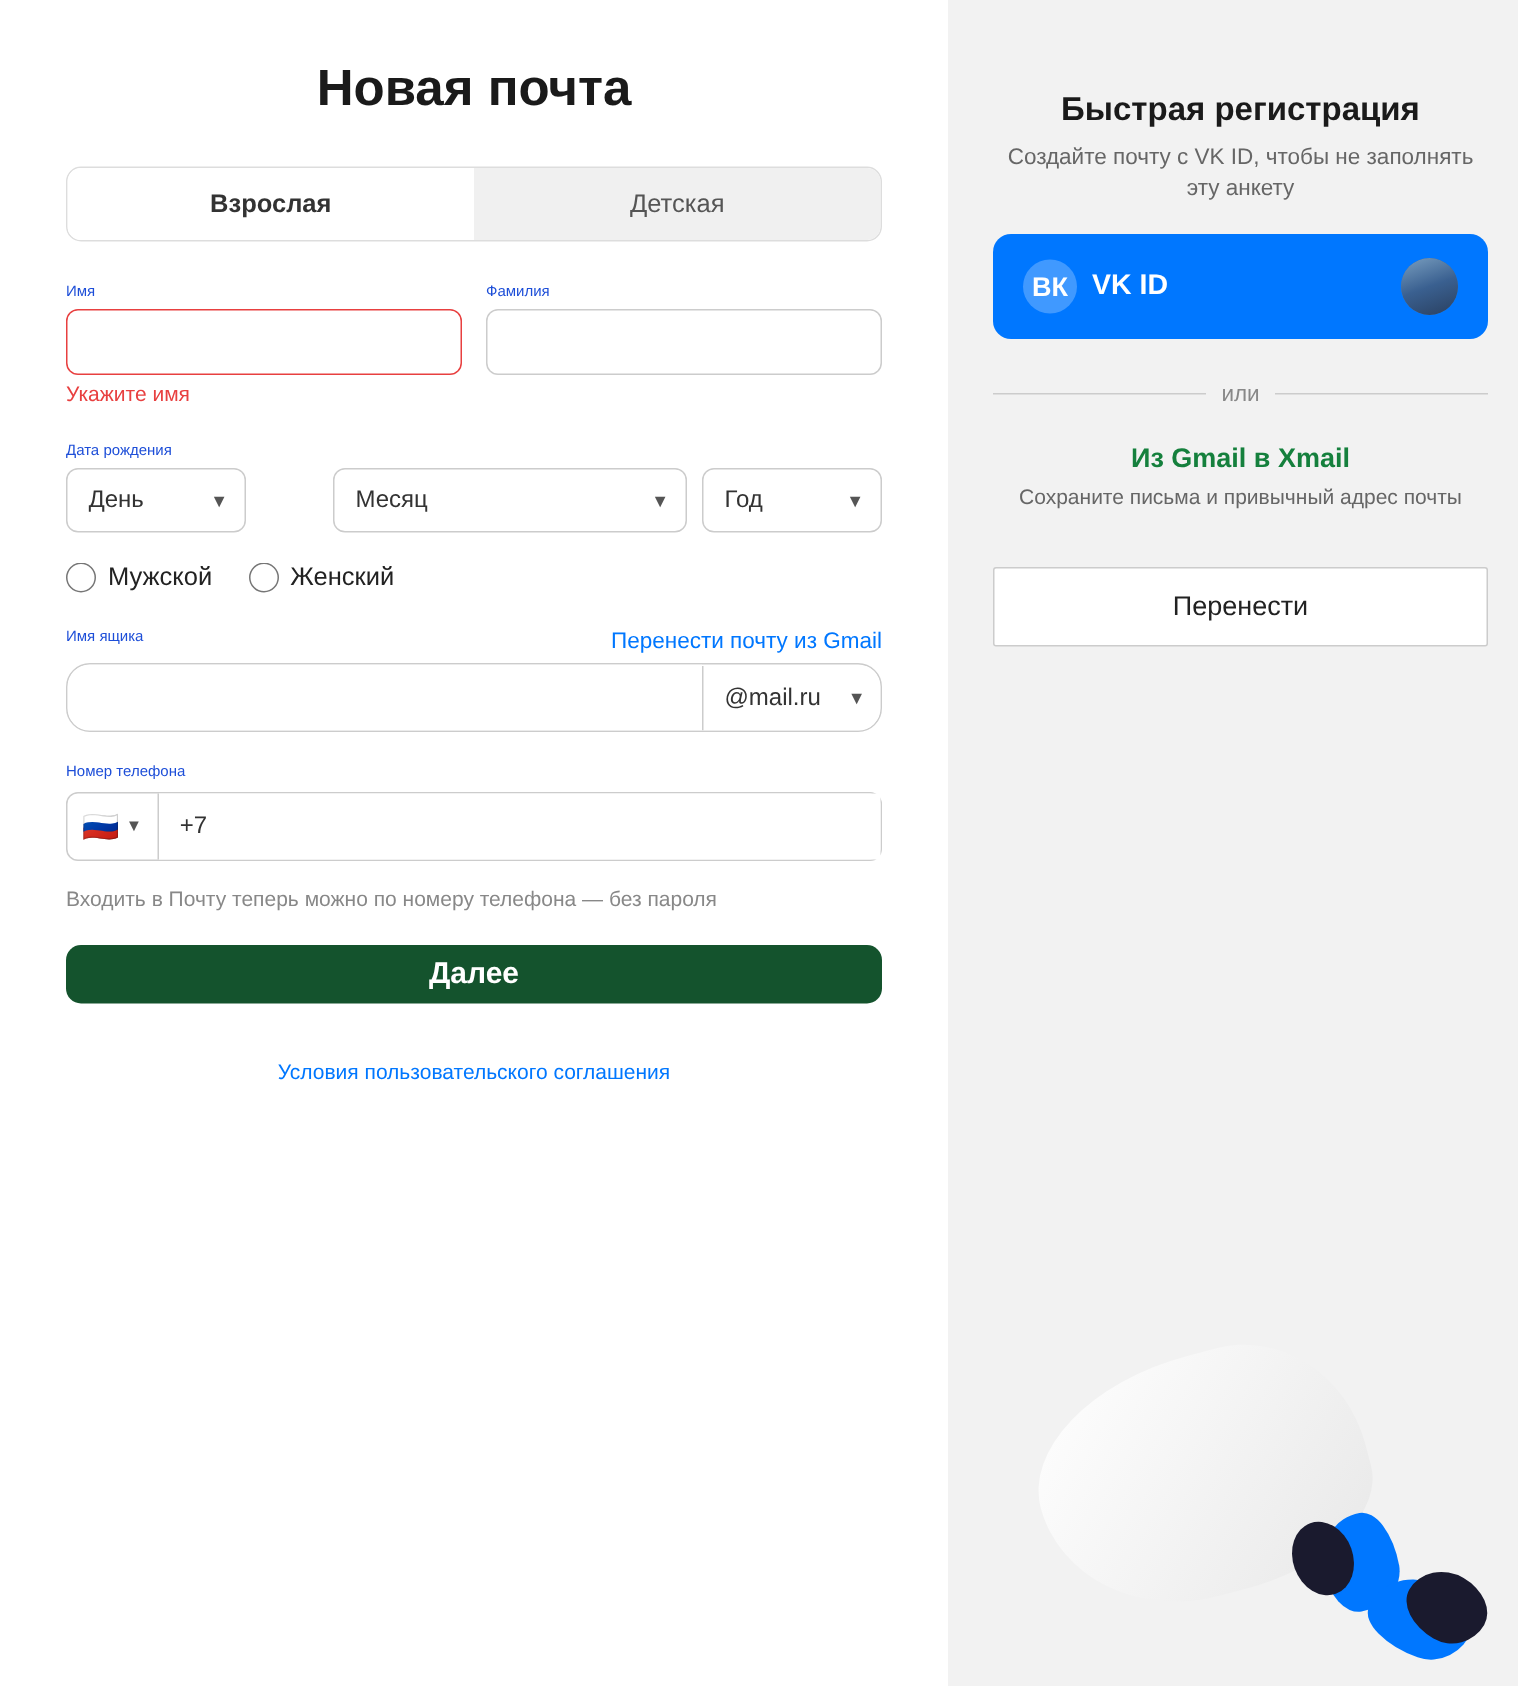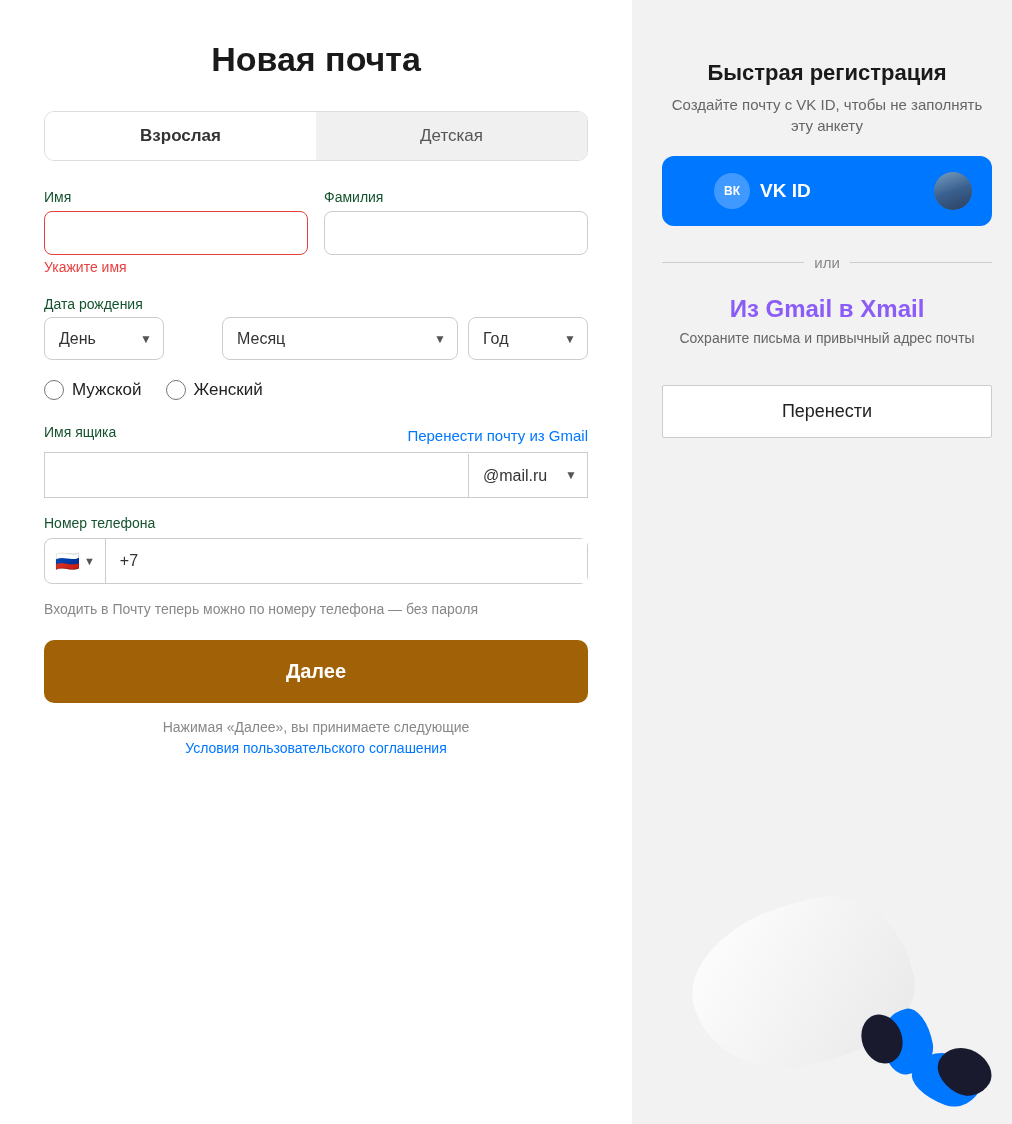--- a/index.html
+++ b/index.html
@@ -66,22 +66,22 @@
     }
 
     .form-group {
       display: flex;
       flex-direction: column;
       flex: 1;
       margin-bottom: 16px;
     }
 
     .form-label {
-      font-size: 14px;
-      color: #14532d;
+      font-size: 10px;
+      color: #1d4ed8;
       margin-bottom: 6px;
     }
 
     .form-input {
       border: 1.5px solid #ccc;
       border-radius: 8px;
       padding: 12px 14px;
       font-size: 16px;
       outline: none;
       color: #333;
@@ -170,21 +170,21 @@
     }
     .email-link {
       color: #0077ff;
       font-size: 15px;
       text-decoration: none;
       cursor: pointer;
     }
     .email-input-row {
       display: flex;
       border: 1.5px solid #ccc;
-      border-radius: 0;
+      border-radius: 16px;
       overflow: hidden;
     }
     .email-input-text {
       flex: 1;
       border: none;
       padding: 13px 14px;
       font-size: 16px;
       outline: none;
     }
     .email-domain-wrap {
@@ -253,25 +253,25 @@
       color: #888;
       margin-top: 8px;
       line-height: 1.4;
       width: 100%;
       margin-bottom: 20px;
     }
 
     
     .submit-btn {
       width: 100%;
-      background: #a16207;
+      background: #14532d;
       color: #fff;
       border: none;
       border-radius: 10px;
-      padding: 20px;
+      padding: 8px;
       font-size: 20px;
       font-weight: 600;
       cursor: pointer;
       margin-bottom: 14px;
     }
 
     .terms-text {
       font-size: 14px;
       color: #888;
       text-align: center;
@@ -332,24 +332,23 @@
       gap: 10px;
     }
     .vk-icon-circle {
       width: 36px;
       height: 36px;
       background: rgba(255,255,255,0.25);
       border-radius: 50%;
       display: flex;
       align-items: center;
       justify-content: center;
-      font-size: 12px;
+      font-size: 18px;
       font-weight: 700;
       color: #fff;
-      margin-left: 32px;
     }
     .vk-avatar {
       width: 38px;
       height: 38px;
       border-radius: 50%;
       background: linear-gradient(135deg, #5b7fa6 0%, #3a5a80 100%);
       overflow: hidden;
       display: flex;
       align-items: center;
       justify-content: center;
@@ -377,23 +376,23 @@
       font-size: 15px;
       color: #888;
     }
 
     .gmail-section {
       width: 100%;
       text-align: center;
       margin-bottom: 20px;
     }
     .gmail-title {
-      font-size: 24px;
+      font-size: 18px;
       font-weight: 600;
-      color: #8b5cf6;
+      color: #15803d;
       margin-bottom: 6px;
     }
     .gmail-subtitle {
       font-size: 14px;
       color: #666;
       line-height: 1.4;
       margin-bottom: 16px;
     }
 
     .transfer-btn {
@@ -553,21 +552,21 @@
         <span class="phone-flag-chevron">▼</span>
       </div>
       <input type="tel" class="phone-input" value="+7" style="">
     </div>
   </div>
   <p class="phone-hint">Входить в Почту теперь можно по номеру телефона — без пароля</p>
 
   <button class="submit-btn">Далее</button>
 
   <div class="terms-text">
-    <span>Нажимая «Далее», вы принимаете следующие</span><br>
+    <br>
     <a class="terms-link">Условия пользовательского соглашения</a>
   </div>
 </div>
 
 <div class="right-panel">
   <h2 class="quick-reg-title">Быстрая регистрация</h2>
   <p class="quick-reg-subtitle">Создайте почту с VK ID, чтобы не заполнять эту анкету</p>
 
   <button class="vk-btn">
     <div class="vk-btn-left">

